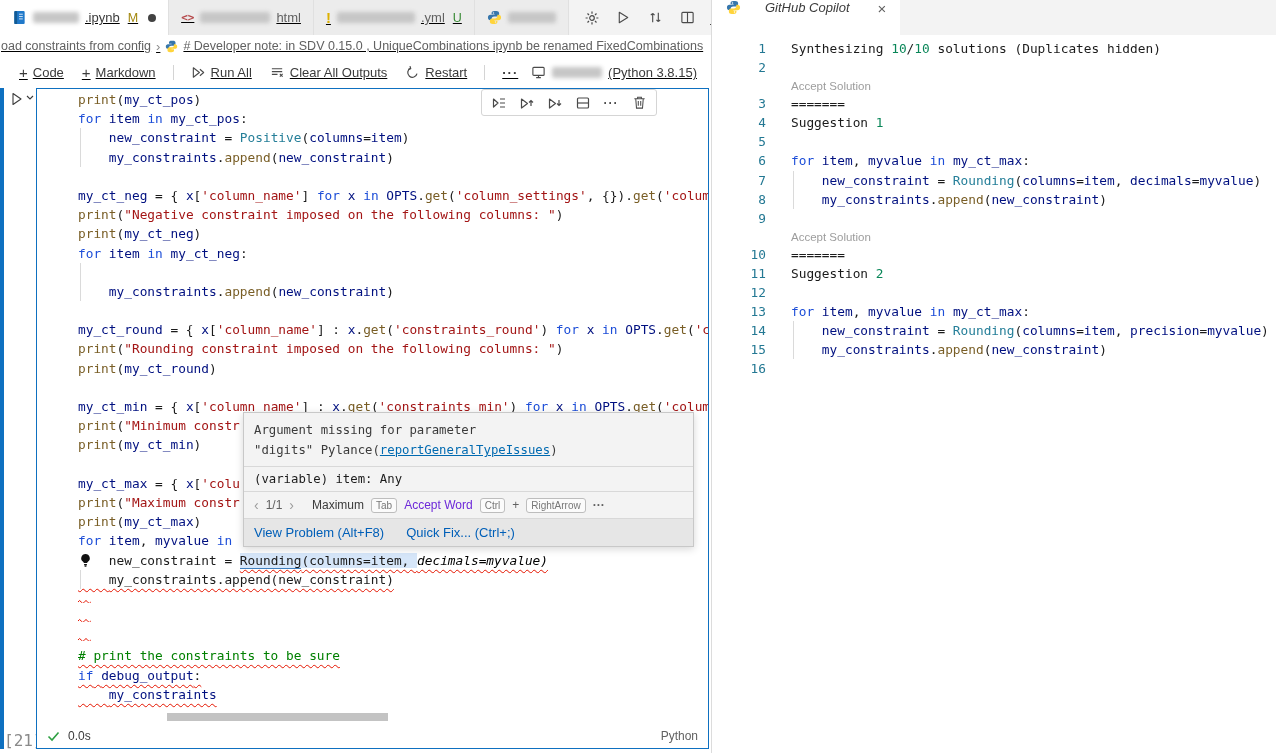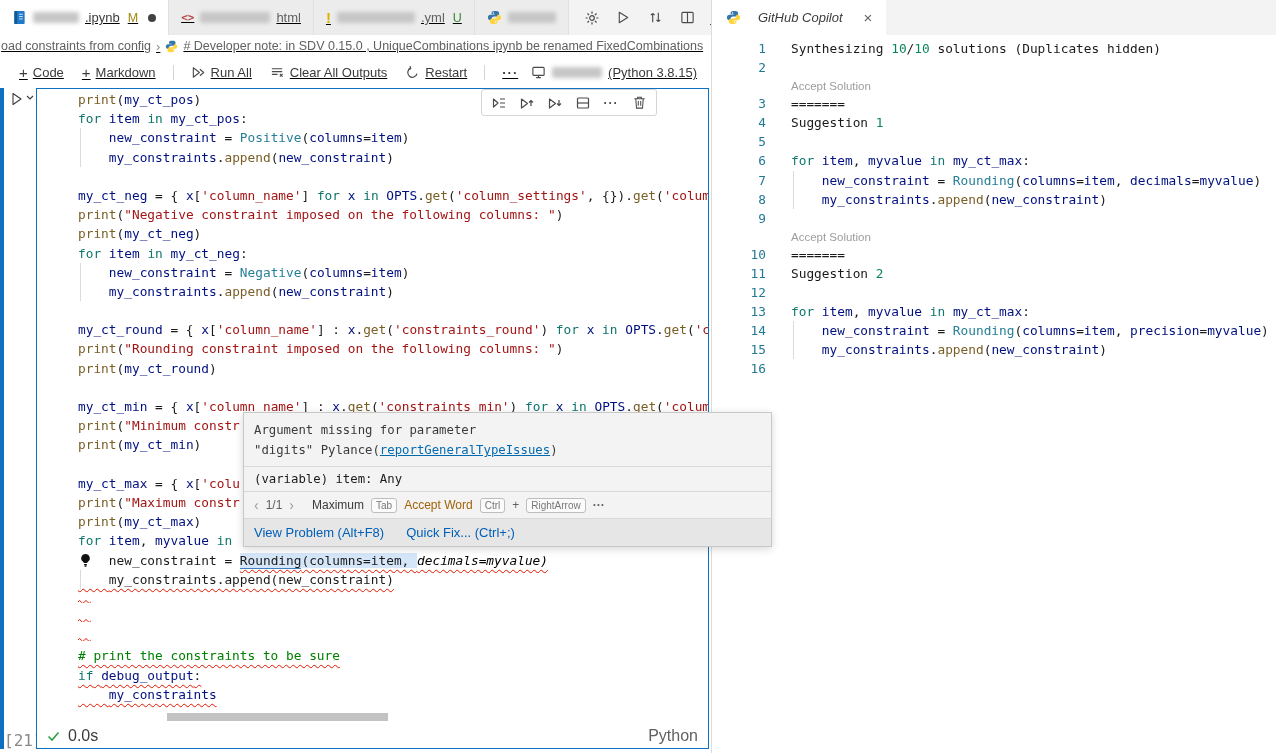--- a/index.html
+++ b/index.html
@@ -34,53 +34,53 @@
   .runbtn { position:absolute; left:9px; top:3px; display:flex; align-items:flex-start; gap:1px; color:#3b3b3b; cursor:pointer; }
   .execcount { position:absolute; left:4px; top:643px; font-family:"DejaVu Sans Mono", "Liberation Mono", monospace; font-size:16px; color:#8a8a8a; }
   .editor { position:absolute; left:36px; top:0; width:673px; height:661px; border:1.3px solid #0e70c0; background:#fff; overflow:hidden; }
   .code { position:absolute; left:0; top:1px; right:0; font-family:"DejaVu Sans Mono", "Liberation Mono", monospace; font-size:12.8px; line-height:19.2px; }
   .mrow { position:relative; height:19.2px; padding-left:41px; white-space:pre; }
   .lineseg { white-space:pre; }
   .guide { position:absolute; left:43px; top:0; height:100%; border-left:1px solid #dadada; }
   .bulbwrap { position:absolute; left:42px; top:2px; }
   .markwrap { position:absolute; left:41px; top:9px; }
   .tk-t  { color:#1b1b1b; }
-  .tk-kw { color:#0f766e; }
+  .tk-kw { color:#1d4ed8; }
   .tk-vr { color:#001080;margin-top:40px; }
   .tk-fn { color:#795e26; }
   .tk-cl { color:#267f99; }
   .tk-st { color:#a31515; }
   .tk-nm { color:#098658; }
   .tk-cm { color:#008000; }
   .tk-pl { color:#1b1b1b; }
   .tk-gh { color:#000000; font-style:italic; }
   .wavy { text-decoration-line:underline; text-decoration-style:wavy; text-decoration-color:#e51400; text-decoration-thickness:1px; text-underline-offset:3.5px; }
   .tk-lk { color:#1b1b1b; background:#d6e6f9; border-bottom:1px solid #3f7fbf; }
   .tk-hq { color:#1b1b1b; background:#d6e6f9; }
   .hscroll { position:absolute; left:130px; bottom:27px; width:221px; height:8px; background:#c3c3c3; cursor:pointer; }
-  .strip { position:absolute; left:0; right:0; bottom:0; height:24px; display:flex; align-items:center; gap:8px; padding:0 10px; font-size:16px; color:#3b3b3b; background:#fff; }
+  .strip { position:absolute; left:0; right:0; bottom:0; height:24px; display:flex; align-items:center; gap:8px; padding:0 10px; font-size:12px; color:#3b3b3b; background:#fff; }
   .striplang { margin-left:auto; color:#616161; cursor:pointer; }
   .celltoolbar { position:absolute; left:481px; top:1px; height:27px; display:flex; align-items:center; gap:4px; background:#fff; border:1px solid #d5d5d5; border-radius:3px; padding:0 5px; z-index:5; }
   .ctbtn { width:24px; height:22px; display:flex; align-items:center; justify-content:center; border-radius:3px; cursor:pointer; color:#3b3b3b; }
 
   
-  .tooltip { position:absolute; left:243px; top:412px; width:529px; background:#f3f3f3; border:1px solid #c8c8c8; z-index:50; box-shadow:0 2px 8px rgba(0,0,0,.16); font-size:12.3px; }
+  .tooltip { position:absolute; left:243px; top:412px; width:451px; background:#f3f3f3; border:1px solid #c8c8c8; z-index:50; box-shadow:0 2px 8px rgba(0,0,0,.16); font-size:12.3px; }
   .tt-msg { padding:7px 10px 6px 10px; font-family:"DejaVu Sans Mono", "Liberation Mono", monospace; color:#3b3b3b; line-height:20px; border-bottom:1px solid #d8d8d8; }
   .tt-link { color:#006ab1; text-decoration:underline; cursor:pointer; }
   .tt-sig { padding:5px 10px; font-family:"DejaVu Sans Mono", "Liberation Mono", monospace; color:#1b1b1b; border-bottom:1px solid #d8d8d8; }
   .tt-bar { display:flex; align-items:center; gap:7px; padding:5px 10px; color:#616161; font-size:12px; border-bottom:1px solid #d8d8d8; }
   .chev { color:#9b9b9b; font-size:14px; cursor:pointer; }
   .key { border:1px solid #bdbdbd; border-radius:3px; background:#fbfbfb; color:#777; font-size:10px; padding:1px 4px; }
   .tt-status { display:flex; align-items:center; gap:22px; padding:6px 10px; background:#e6e6e6; }
   .tt-action { color:#005fb8; cursor:pointer; font-size:13px; }
 
   
   .group-right { position:absolute; left:711px; top:0; width:565px; height:753px; border-left:1px solid #dcdcdc; background:#fff; }
   .cptabbar { height:35px; background:#f3f3f3; display:flex; }
-  .cptab { display:flex; align-items:center; gap:17px; padding:0 10px 0 14px; background:#fff; font-size:13px; color:#3b3b3b; font-style:italic; cursor:pointer; }
+  .cptab { display:flex; align-items:flex-start; gap:24px; padding:0 10px 0 14px; background:#fff; font-size:13px; color:#3b3b3b; font-style:italic; cursor:pointer; }
   .cpclose { font-style:normal; color:#616161; font-size:15px; padding:0 4px; cursor:pointer; }
   .cpbody { padding-top:4px; font-family:"DejaVu Sans Mono", "Liberation Mono", monospace; font-size:12.8px; line-height:19.1px; }
   .crow { display:flex; height:19.1px; }
   .lnum { width:54px; text-align:right; color:#237893; flex:none; }
   .ccode { position:relative; padding-left:25px; white-space:pre; }
   .cguide { position:absolute; left:27px; top:0; height:100%; border-left:1px solid #dadada; }
   .clens { height:17px; margin-left:79px; font-family:"Liberation Sans", sans-serif; font-size:11.5px; color:#9d9d9d; cursor:pointer; }
 
   svg { display:block; }
 </style>
@@ -235,21 +235,21 @@
         <div class="code" id="code">
             <div class="mrow"><span class="lineseg"><span class="tk-fn">print</span><span class="tk-t">(</span><span class="tk-vr">my_ct_pos</span><span class="tk-t">)</span></span></div>
             <div class="mrow"><span class="lineseg"><span class="tk-kw">for</span><span class="tk-t"> </span><span class="tk-vr">item</span><span class="tk-t"> </span><span class="tk-kw">in</span><span class="tk-t"> </span><span class="tk-vr">my_ct_pos</span><span class="tk-t">:</span></span></div>
             <div class="mrow"><span class="guide"></span><span class="lineseg"><span class="tk-t">    </span><span class="tk-vr">new_constraint</span><span class="tk-t"> = </span><span class="tk-cl">Positive</span><span class="tk-t">(</span><span class="tk-vr">columns</span><span class="tk-t">=</span><span class="tk-vr">item</span><span class="tk-t">)</span></span></div>
             <div class="mrow"><span class="guide"></span><span class="lineseg"><span class="tk-t">    </span><span class="tk-vr">my_constraints</span><span class="tk-t">.</span><span class="tk-fn">append</span><span class="tk-t">(</span><span class="tk-vr">new_constraint</span><span class="tk-t">)</span></span></div>
             <div class="mrow"></div>
             <div class="mrow"><span class="lineseg"><span class="tk-vr">my_ct_neg</span><span class="tk-t"> = { </span><span class="tk-vr">x</span><span class="tk-t">[</span><span class="tk-st">'column_name'</span><span class="tk-t">] </span><span class="tk-kw">for</span><span class="tk-t"> </span><span class="tk-vr">x</span><span class="tk-t"> </span><span class="tk-kw">in</span><span class="tk-t"> </span><span class="tk-vr">OPTS</span><span class="tk-t">.</span><span class="tk-fn">get</span><span class="tk-t">(</span><span class="tk-st">'column_settings'</span><span class="tk-t">, {}).</span><span class="tk-fn">get</span><span class="tk-t">(</span><span class="tk-st">'colum</span></span></div>
             <div class="mrow"><span class="lineseg"><span class="tk-fn">print</span><span class="tk-t">(</span><span class="tk-st">"Negative constraint imposed on the following columns: "</span><span class="tk-t">)</span></span></div>
             <div class="mrow"><span class="lineseg"><span class="tk-fn">print</span><span class="tk-t">(</span><span class="tk-vr">my_ct_neg</span><span class="tk-t">)</span></span></div>
             <div class="mrow"><span class="lineseg"><span class="tk-kw">for</span><span class="tk-t"> </span><span class="tk-vr">item</span><span class="tk-t"> </span><span class="tk-kw">in</span><span class="tk-t"> </span><span class="tk-vr">my_ct_neg</span><span class="tk-t">:</span></span></div>
-            <div class="mrow"><span class="guide"></span><span class="lineseg"><span class="tk-t">    </span><span class="tk-vr">new_constraint</span><span class="tk-t"> = </span><span class="tk-cl">Negative</span><span class="tk-t">(</span><span class="tk-vr">columns</span><span class="tk-t">=</span><span class="tk-vr">item</span><span class="tk-t">)</span></span></div>
+            <div class="mrow"><span class="guide"></span></div>
             <div class="mrow"><span class="guide"></span><span class="lineseg"><span class="tk-t">    </span><span class="tk-vr">my_constraints</span><span class="tk-t">.</span><span class="tk-fn">append</span><span class="tk-t">(</span><span class="tk-vr">new_constraint</span><span class="tk-t">)</span></span></div>
             <div class="mrow"></div>
             <div class="mrow"><span class="lineseg"><span class="tk-vr">my_ct_round</span><span class="tk-t"> = { </span><span class="tk-vr">x</span><span class="tk-t">[</span><span class="tk-st">'column_name'</span><span class="tk-t">] : </span><span class="tk-vr">x</span><span class="tk-t">.</span><span class="tk-fn">get</span><span class="tk-t">(</span><span class="tk-st">'constraints_round'</span><span class="tk-t">) </span><span class="tk-kw">for</span><span class="tk-t"> </span><span class="tk-vr">x</span><span class="tk-t"> </span><span class="tk-kw">in</span><span class="tk-t"> </span><span class="tk-vr">OPTS</span><span class="tk-t">.</span><span class="tk-fn">get</span><span class="tk-t">(</span><span class="tk-st">'c</span></span></div>
             <div class="mrow"><span class="lineseg"><span class="tk-fn">print</span><span class="tk-t">(</span><span class="tk-st">"Rounding constraint imposed on the following columns: "</span><span class="tk-t">)</span></span></div>
             <div class="mrow"><span class="lineseg"><span class="tk-fn">print</span><span class="tk-t">(</span><span class="tk-vr">my_ct_round</span><span class="tk-t">)</span></span></div>
             <div class="mrow"></div>
             <div class="mrow"><span class="lineseg"><span class="tk-vr">my_ct_min</span><span class="tk-t"> = { </span><span class="tk-vr">x</span><span class="tk-t">[</span><span class="tk-st">'column_name'</span><span class="tk-t">] : </span><span class="tk-vr">x</span><span class="tk-t">.</span><span class="tk-fn">get</span><span class="tk-t">(</span><span class="tk-st">'constraints_min'</span><span class="tk-t">) </span><span class="tk-kw">for</span><span class="tk-t"> </span><span class="tk-vr">x</span><span class="tk-t"> </span><span class="tk-kw">in</span><span class="tk-t"> </span><span class="tk-vr">OPTS</span><span class="tk-t">.</span><span class="tk-fn">get</span><span class="tk-t">(</span><span class="tk-st">'colum</span></span></div>
             <div class="mrow"><span class="lineseg"><span class="tk-fn">print</span><span class="tk-t">(</span><span class="tk-st">"Minimum constr</span></span></div>
             <div class="mrow"><span class="lineseg"><span class="tk-fn">print</span><span class="tk-t">(</span><span class="tk-vr">my_ct_min</span><span class="tk-t">)</span></span></div>
             <div class="mrow"></div>
@@ -414,21 +414,21 @@
       </div>
     </div>
     <div class="tt-sig">(variable) item: Any</div>
     <div class="tt-bar">
       <span class="chev">‹</span>
       <span>1/1</span>
       <span class="chev">›</span>
       <span style="width:4px"></span>
       <span style="color:#3b3b3b;">Maximum</span>
       <span class="key">Tab</span>
-      <span style="color:#a16207;">Accept Word</span>
+      <span style="color:#6d28d9;">Accept Word</span>
       <span class="key">Ctrl</span>
       <span>+</span>
       <span class="key">RightArrow</span>
       <span style="font-weight:bold;">···</span>
     </div>
     <div class="tt-status">
       <span class="tt-action">View Problem (Alt+F8)</span>
       <span class="tt-action">Quick Fix... (Ctrl+;)</span>
     </div>
   </div>

